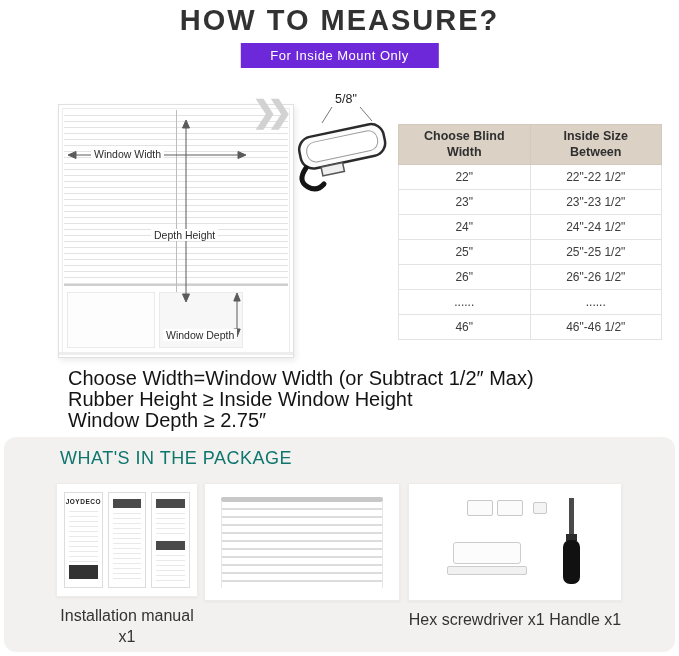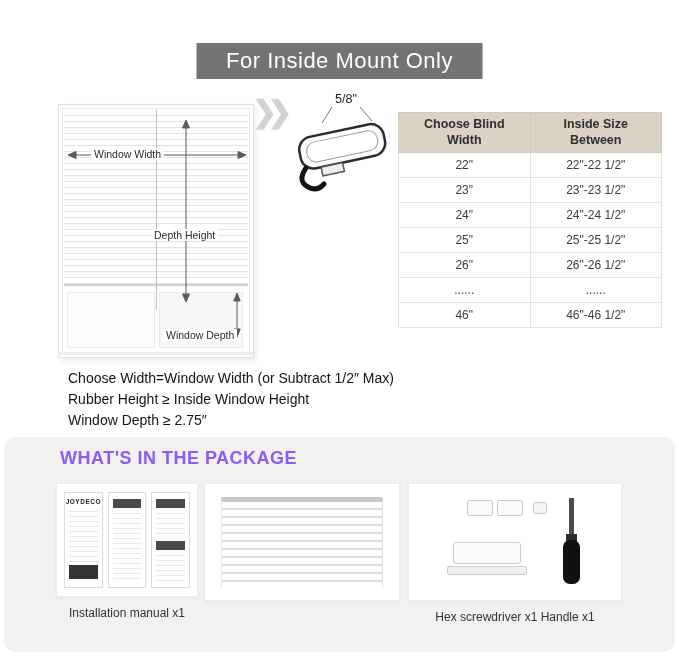--- a/index.html
+++ b/index.html
@@ -3,24 +3,24 @@
 <meta charset="utf-8">
 <style>
   * { margin:0; padding:0; box-sizing:border-box; }
   html,body { width:679px; height:656px; }
   body { font-family:"Liberation Sans", sans-serif; background:#fff; }
   .canvas { position:relative; width:679px; height:656px; background:#fff; overflow:hidden; }
 
   .title { position:absolute; top:4px; left:0; right:0; text-align:center;
            font-size:29px; font-weight:bold; letter-spacing:2px; color:#323232; }
   .badge { position:absolute; top:43px; left:50%; transform:translateX(-50%);
-           background:#737373; color:#fff; font-size:22px; padding:5px 30px; letter-spacing:.5px; white-space:nowrap; }
-
-  
-  .window { position:absolute; left:58px; top:104px; width:196px; height:254px;
+           background:#6d28d9; color:#fff; font-size:13px; padding:5px 30px; letter-spacing:.5px; white-space:nowrap; }
+
+  
+  .window { position:absolute; left:58px; top:104px; width:236px; height:254px;
             background:#fff; border:1px solid #e0e0e0; box-shadow:2px 3px 6px rgba(0,0,0,.08);text-decoration:underline; }
   .window-frame { position:absolute; inset:3px; border:1px solid #ececec; }
   .blind { position:absolute; left:5px; right:5px; top:5px; height:176px;
            background:repeating-linear-gradient(to bottom,#fff 0 5px,#e3e3e3 5px 6px);
            border-bottom:2px solid #cfcfcf; }
   .cord { position:absolute; left:50%; top:5px; width:1px; height:200px; background:#bdbdbd; }
   .pane-left  { position:absolute; left:8px;  top:187px; width:88px; height:56px; border:1px solid #eaeaea; background:#fdfdfd; }
   .pane-right { position:absolute; left:100px; top:187px; width:84px; height:56px; border:1px solid #eaeaea; background:#f7f7f7; }
   .sill { position:absolute; left:0; right:0; bottom:2px; height:3px; background:#ededed; }
   .arrows { position:absolute; inset:0; width:196px; height:254px; }
@@ -29,43 +29,43 @@
   .lbl-width  { left:32px;  top:43px; }
   .lbl-height { left:92px;  top:124px; }
   .lbl-depth  { left:104px; top:224px; }
 
   .chevrons { position:absolute; left:252px; top:94px; font-size:30px; color:#d2d2d2;
               letter-spacing:-10px; font-weight:bold; }
 
   .closeup { position:absolute; left:288px; top:90px; width:112px; height:118px; }
 
   
-  .size-table { position:absolute; left:398px; top:112px; width:264px;
+  .size-table { position:absolute; left:398px; top:124px; width:264px;
                 border-collapse:collapse; table-layout:fixed; }
   .size-table th { background:#dbd2c5; font-size:12.5px; font-weight:bold; color:#2f2f2f;
                    height:40px; padding:2px 16px; line-height:1.25;
                    border:1px solid #d2cabd; text-align:center; }
   .size-table td { font-size:12px; color:#3c3c3c; height:25px; text-align:center;
                    border:1px solid #e3e3e3; background:#fff; }
 
   
-  .instructions { position:absolute; left:68px; top:368px; font-size:14px;
+  .instructions { position:absolute; left:68px; top:368px; font-size:20px;
                   color:#141414; line-height:21px; }
 
   
   .package { position:absolute; left:4px; right:4px; top:437px; height:215px;
              background:#f2f1ef; border-radius:12px; }
   .package-title { position:absolute; left:56px; top:11px; font-size:18px;
-                   font-weight:bold; letter-spacing:.5px; color:#8b5cf6; }
+                   font-weight:normal; letter-spacing:.5px; color:#0f766e; }
   .pkg-item { position:absolute; top:46px; text-align:center; }
   .pkg-item .card { background:#fff; border:1px solid #ececec; box-shadow:0 1px 3px rgba(0,0,0,.05); }
   .item-manual { left:52px;  width:142px; }
   .item-shade  { left:200px; width:196px; }
   .item-parts  { left:404px; width:214px; }
-  .caption { font-size:12px; color:#333; margin-top:9px; line-height:1.3; }
+  .caption { font-size:16px; color:#333; margin-top:9px; line-height:1.3; }
 
   .card.manual { height:114px; display:flex; gap:5px; padding:8px 7px; }
   .page { flex:1; border:1px solid #ddd; background:#fff; position:relative; overflow:hidden; }
   .brand { font-size:6.5px; font-weight:bold; letter-spacing:.5px; color:#222;
            text-align:center; margin-top:5px; }
   .lines { position:absolute; left:4px; right:4px;
            background:repeating-linear-gradient(to bottom,#e9e9e9 0 1px,transparent 1px 5px); }
   .p1-lines { top:18px; height:54px; }
   .p2-lines { top:20px; height:68px; }
   .p3-lines { top:20px; height:24px; }
@@ -95,20 +95,21 @@
   .sd-shaft  { position:absolute; left:160px; top:14px; width:5px; height:38px; background:#4a4a4a; }
   .sd-collar { position:absolute; left:157px; top:50px; width:11px; height:7px; background:#2c2c2c; }
   .sd-handle { position:absolute; left:154px; top:56px; width:17px; height:44px;
                background:#111; border-radius:7px; }
 </style>
 </head>
 <body>
 
 <div class="canvas">
 
+  <div class="title">HOW TO MEASURE?</div>
   <div class="badge">For Inside Mount Only</div>
 
   <div class="window">
     <div class="window-frame"></div>
     <div class="blind"></div>
     <div class="cord"></div>
     <div class="pane-left"></div>
     <div class="pane-right"></div>
     <div class="sill"></div>
 

